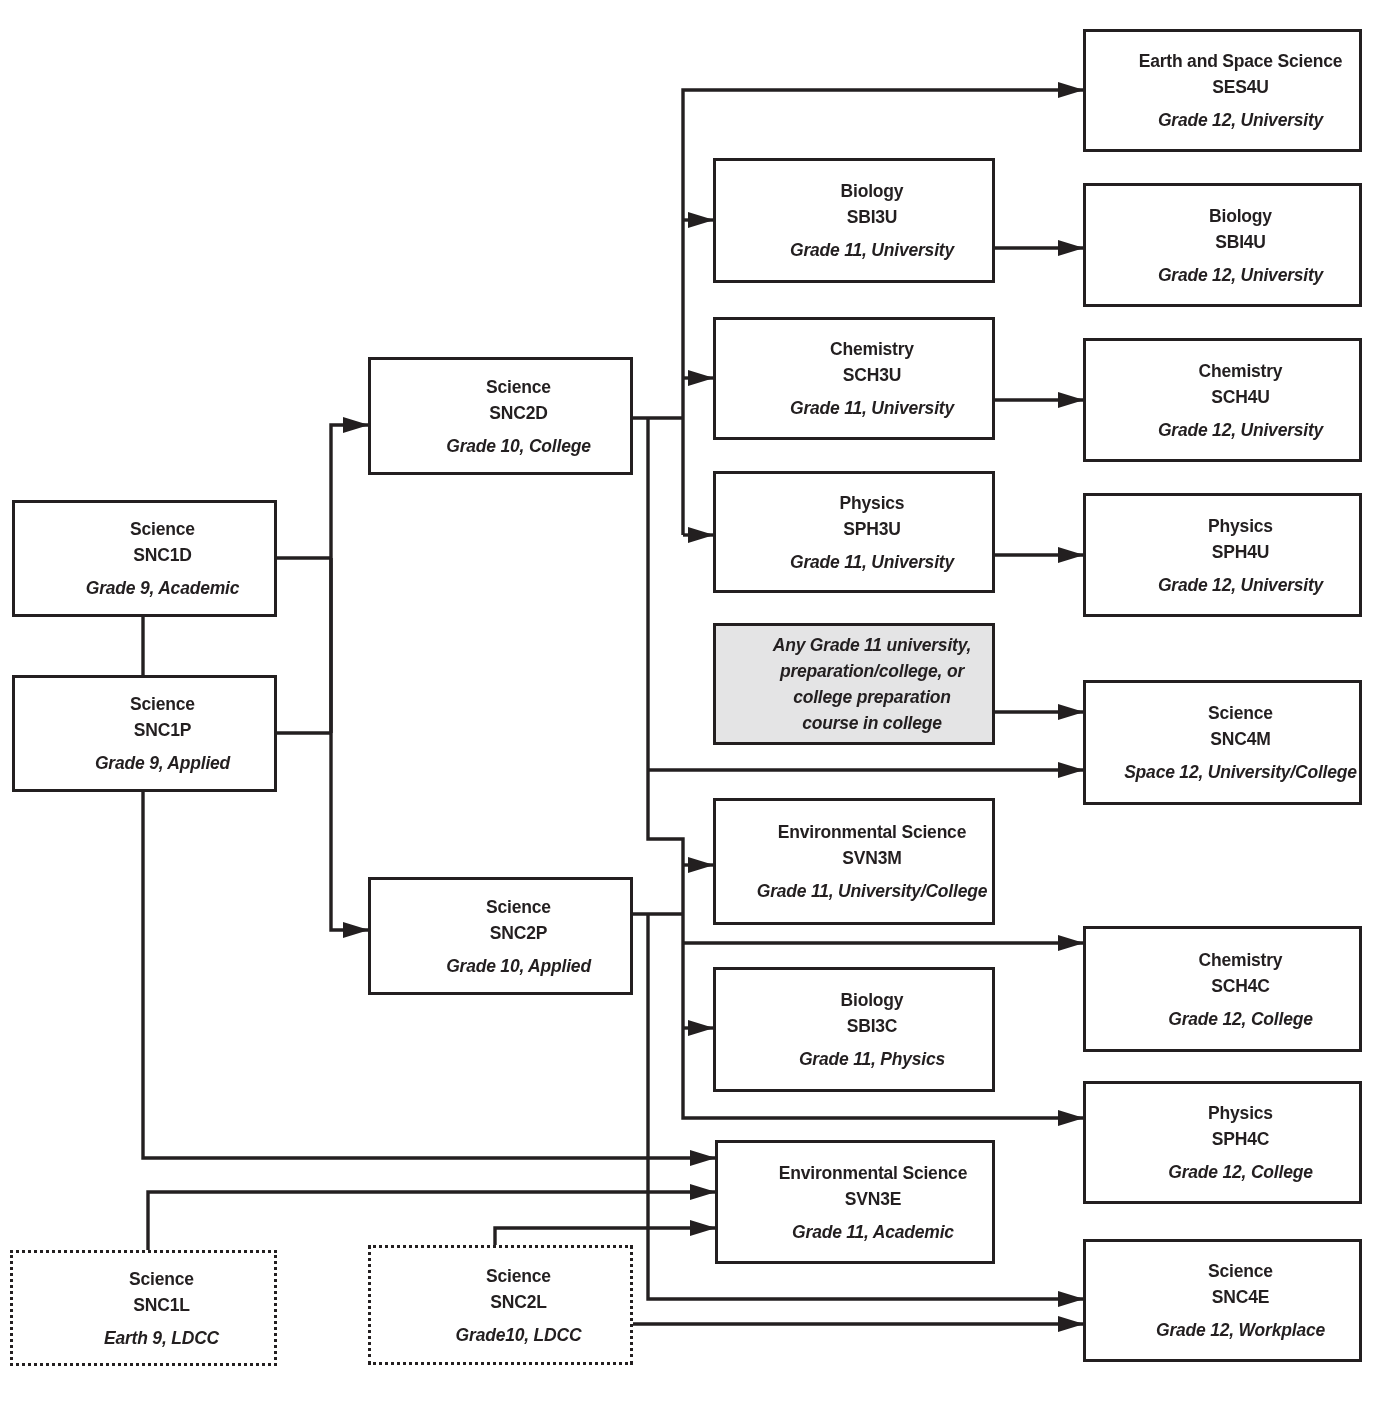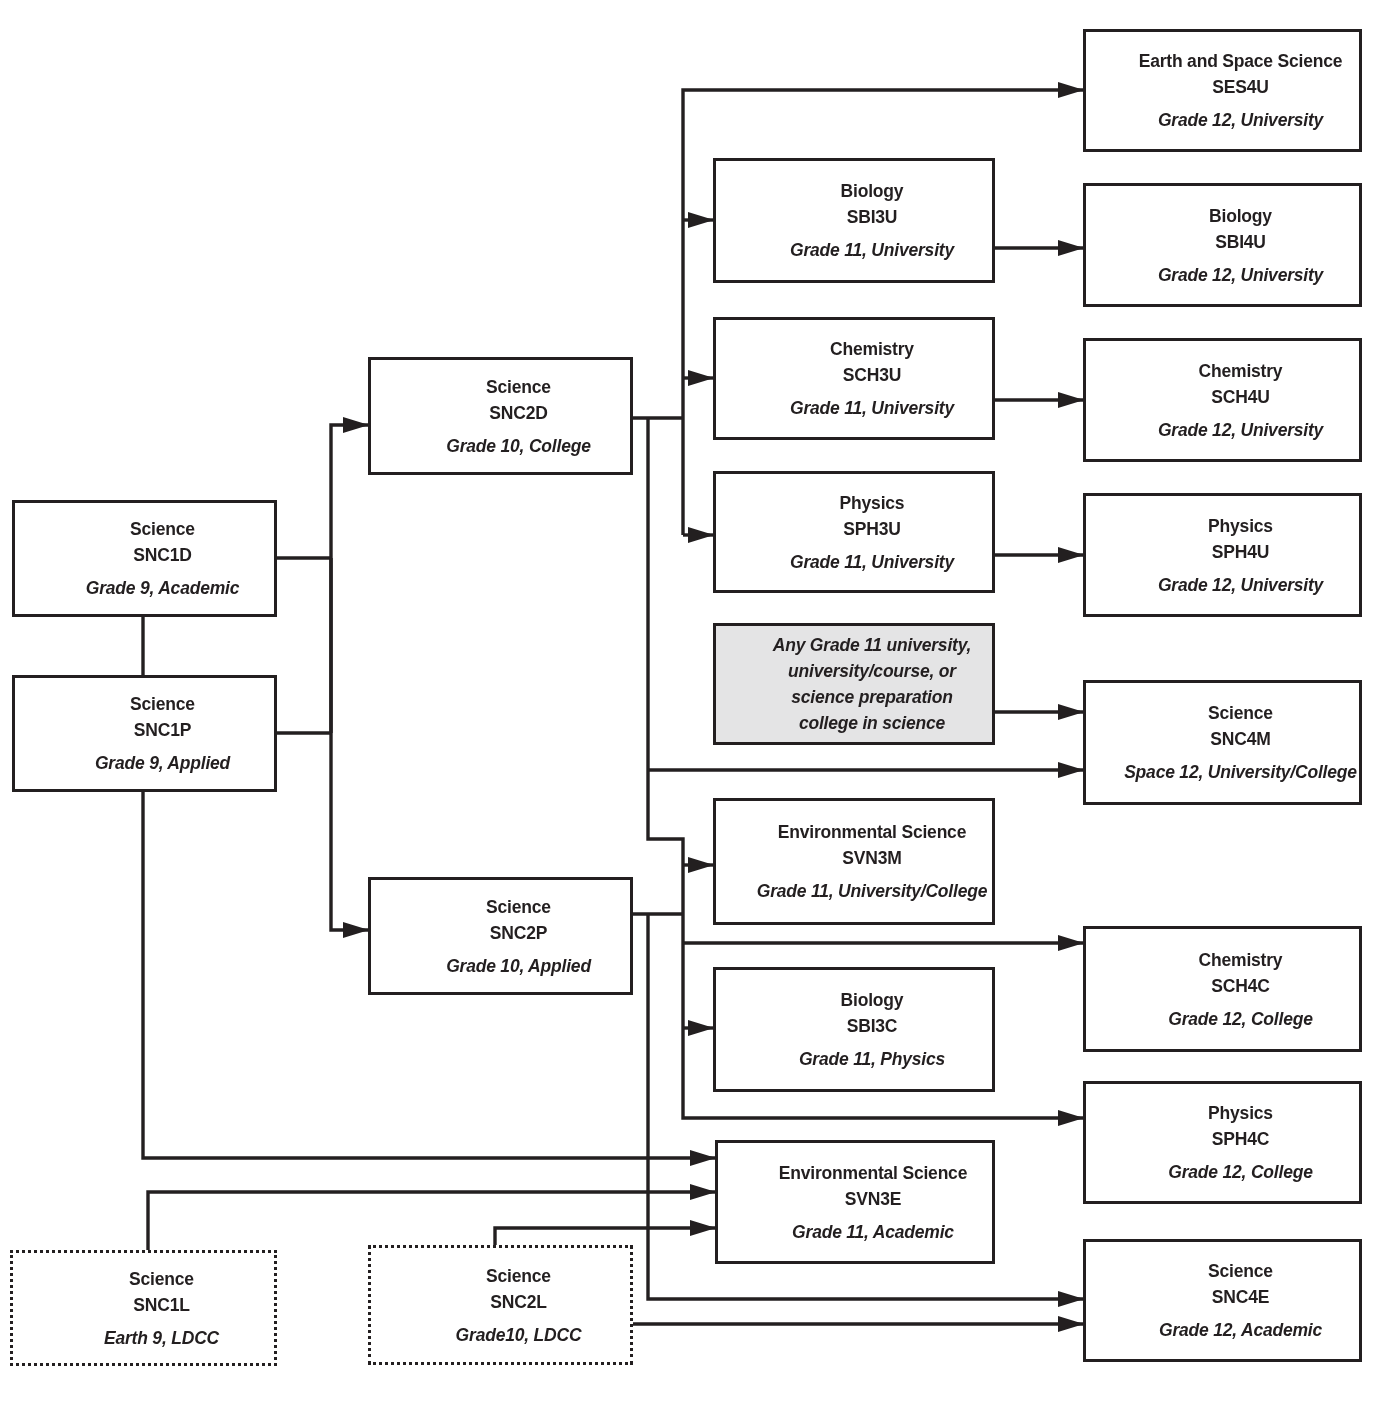--- a/index.html
+++ b/index.html
@@ -125,23 +125,23 @@
       <div>SCH3U</div>
       <div class="grade">Grade 11, University</div>
     </div>
     <div class="box solid" style="left: 713px; top: 471px; width: 282px; height: 122px;">
       <div>Physics</div>
       <div>SPH3U</div>
       <div class="grade">Grade 11, University</div>
     </div>
     <div class="box shaded" style="left: 713px; top: 623px; width: 282px; height: 122px;">
       <div class="note-line">Any Grade 11 university,</div>
-      <div class="note-line">university/course, or</div>
-      <div class="note-line">science preparation</div>
-      <div class="note-line">college in science</div>
+      <div class="note-line">preparation/college, or</div>
+      <div class="note-line">college preparation</div>
+      <div class="note-line">course in college</div>
     </div>
     <div class="box solid" style="left: 713px; top: 798px; width: 282px; height: 127px;">
       <div>Environmental Science</div>
       <div>SVN3M</div>
       <div class="grade">Grade 11, University/College</div>
     </div>
     <div class="box solid" style="left: 713px; top: 967px; width: 282px; height: 125px;">
       <div>Biology</div>
       <div>SBI3C</div>
       <div class="grade">Grade 11, Physics</div>
@@ -182,15 +182,15 @@
       <div class="grade">Grade 12, College</div>
     </div>
     <div class="box solid" style="left: 1083px; top: 1081px; width: 279px; height: 123px;">
       <div>Physics</div>
       <div>SPH4C</div>
       <div class="grade">Grade 12, College</div>
     </div>
     <div class="box solid" style="left: 1083px; top: 1239px; width: 279px; height: 123px;">
       <div>Science</div>
       <div>SNC4E</div>
-      <div class="grade">Grade 12, Academic</div>
+      <div class="grade">Grade 12, Workplace</div>
     </div>
   </div>
 
 </body></html>

